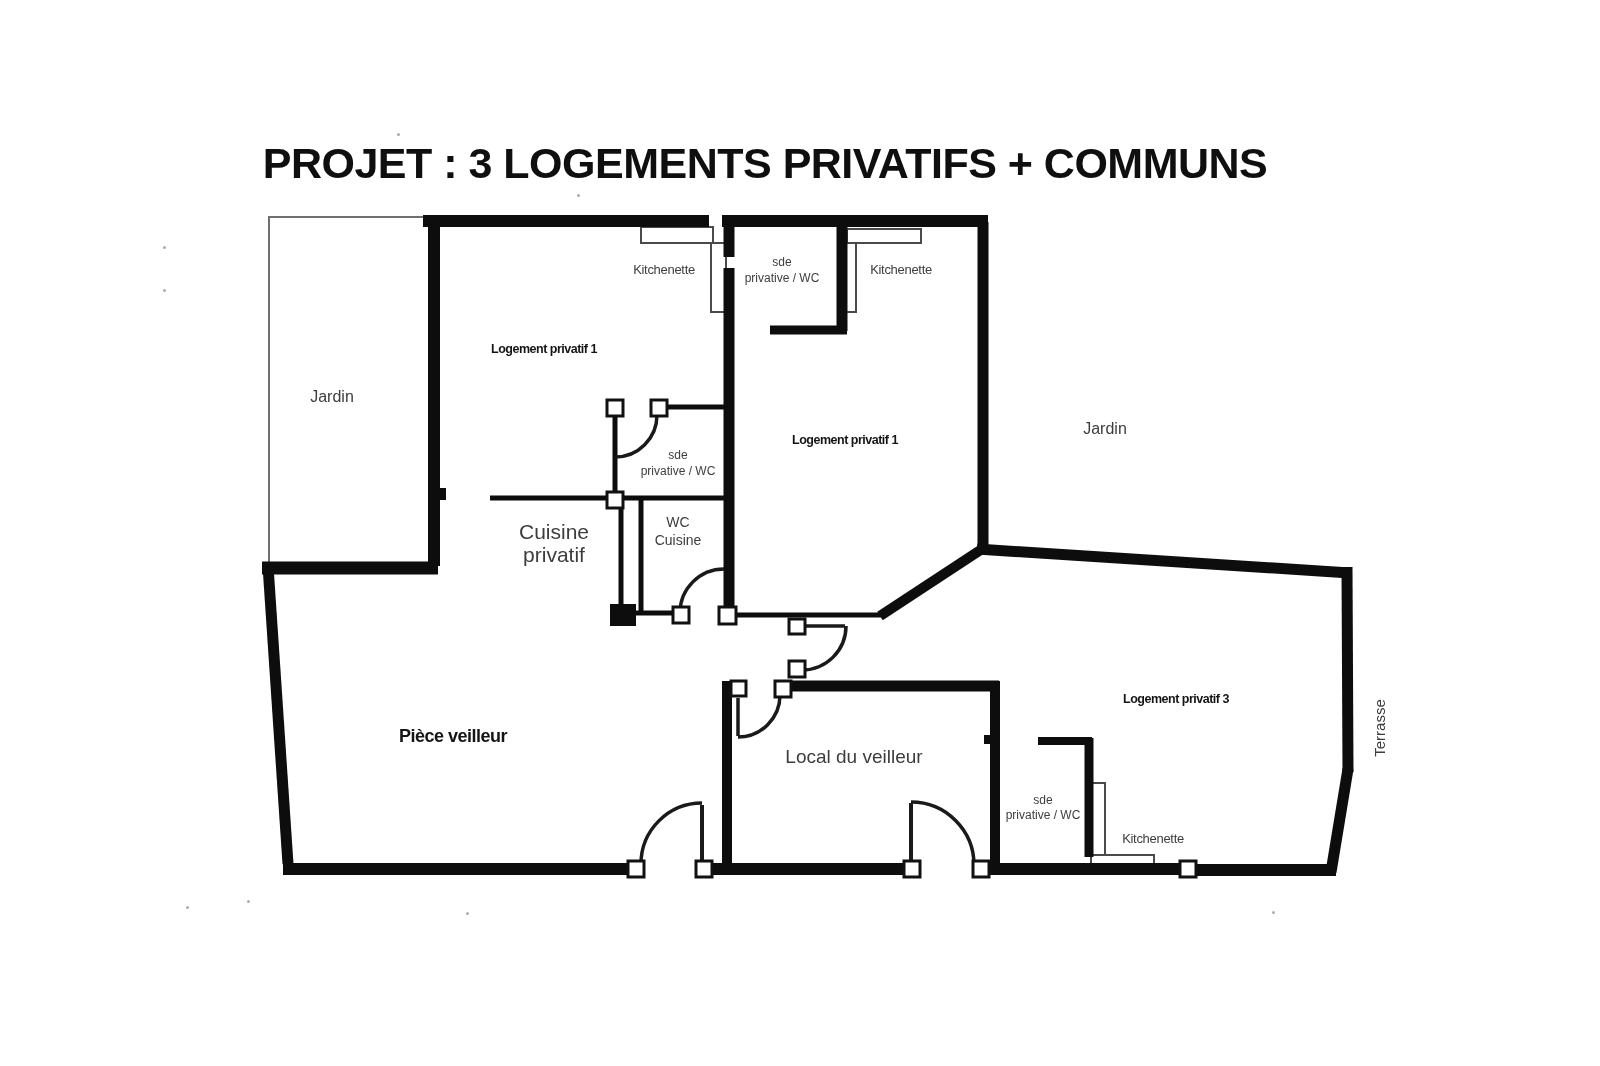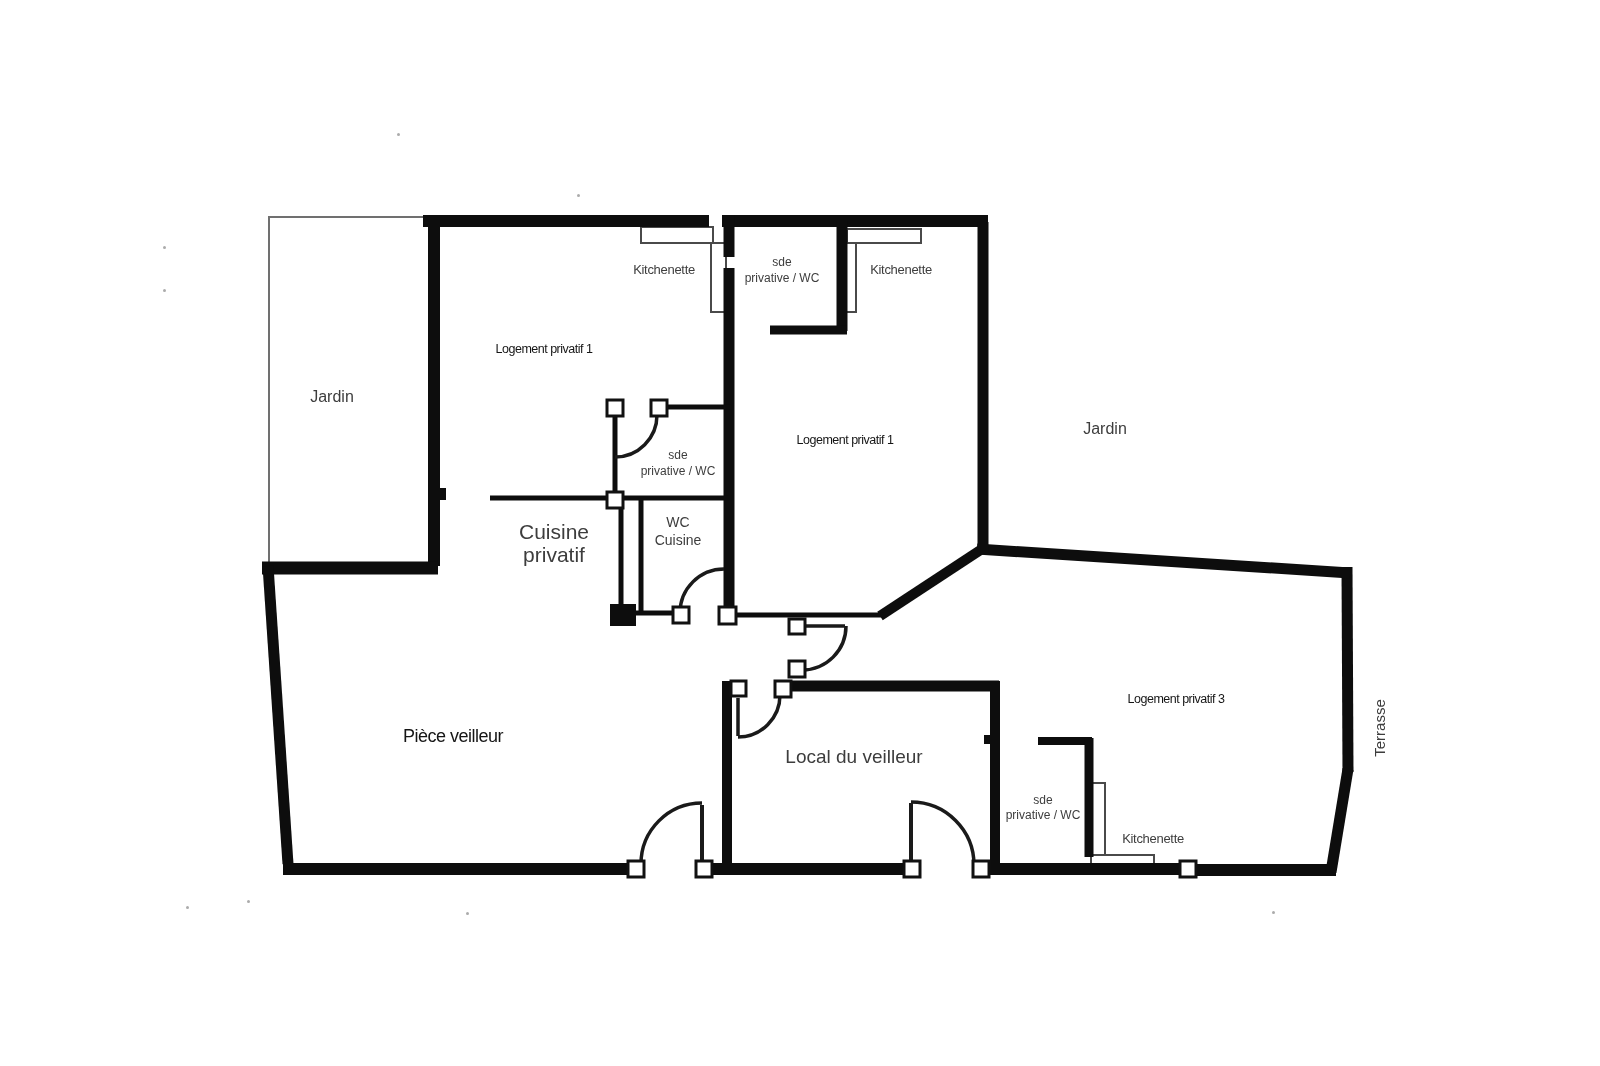--- a/index.html
+++ b/index.html
@@ -1,20 +1,20 @@
 <!DOCTYPE html>
 <html><head>
 <meta charset="utf-8">
 <style>
   html,body{margin:0;padding:0;background:#ffffff;}
   #stage{position:relative;width:1600px;height:1066px;background:#ffffff;overflow:hidden;
          font-family:"Liberation Sans",sans-serif;}
   .lbl{position:absolute;color:#3d3d3d;white-space:pre-line;text-align:center;
        transform:translate(-50%,-50%);line-height:1.25;}
-  .lbl.strong{color:#151515;font-weight:normal;letter-spacing:-0.5px;}
+  .lbl.strong{color:#151515;font-weight:bold;letter-spacing:-0.5px;}
   .title{position:absolute;color:#0f0f0f;font-weight:bold;white-space:nowrap;
          transform:translate(-50%,-50%);letter-spacing:-0.5px;}
   .rot{transform:translate(-50%,-50%) rotate(-90deg);}
   .speck{position:absolute;width:3px;height:3px;border-radius:50%;background:#8f8f8f;opacity:.75;}
   svg{position:absolute;left:0;top:0;}
 </style>
 </head>
 <body>
 
 <div id="stage">
@@ -95,20 +95,21 @@
       <rect x="731" y="681" width="15" height="15"></rect>
       <rect x="775" y="681" width="16" height="16"></rect>
       <rect x="628" y="861" width="16" height="16"></rect>
       <rect x="696" y="861" width="16" height="16"></rect>
       <rect x="904" y="861" width="16" height="16"></rect>
       <rect x="973" y="861" width="16" height="16"></rect>
       <rect x="1180" y="861" width="16" height="16"></rect>
     </g>
   </svg>
 
+  <div class="title" style="left:765px;top:163px;font-size:43px;">PROJET : 3 LOGEMENTS PRIVATIFS + COMMUNS</div>
 
   <div class="lbl" style="left:332px;top:397px;font-size:16px;">Jardin</div>
   <div class="lbl" style="left:1105px;top:429px;font-size:16px;">Jardin</div>
   <div class="lbl rot" style="left:1380px;top:728px;font-size:15px;">Terrasse</div>
 
   <div class="lbl strong" style="left:544px;top:350px;font-size:12.5px;">Logement privatif 1</div>
   <div class="lbl strong" style="left:845px;top:441px;font-size:12.5px;">Logement privatif 1</div>
   <div class="lbl strong" style="left:1176px;top:700px;font-size:12.5px;">Logement privatif 3</div>
 
   <div class="lbl" style="left:664px;top:270px;font-size:13px;letter-spacing:-0.3px;">Kitchenette</div>

